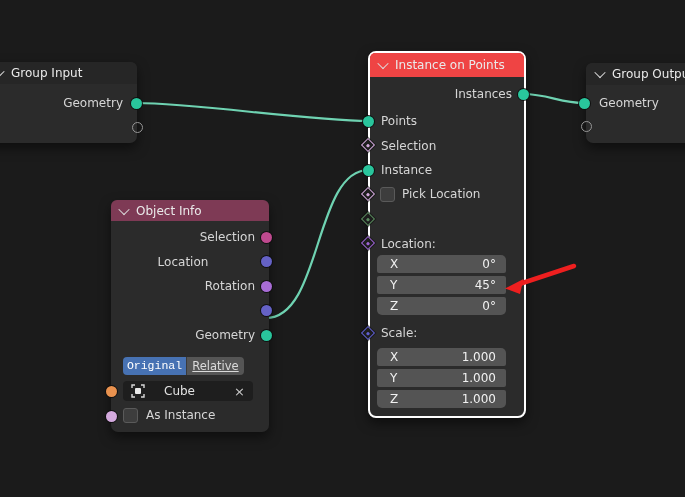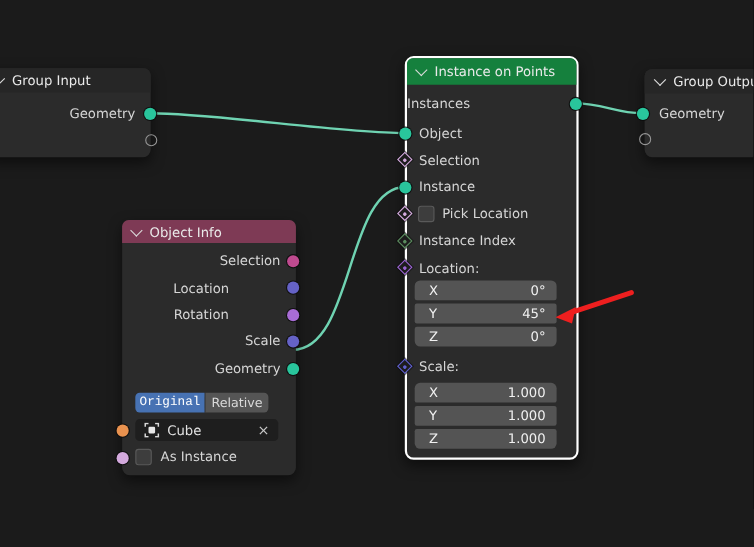--- a/index.html
+++ b/index.html
@@ -16,21 +16,21 @@
     position:absolute;background:#2b2b2b;border-radius:7px;z-index:2;
     box-shadow:0 5px 12px rgba(0,0,0,.5);
   }
   .node.selected{border:2px solid #fff;border-radius:8px;box-sizing:border-box;}
   .header{
     position:absolute;left:0;right:0;top:0;display:flex;align-items:center;
     padding:0 0 0 9px;border-radius:6px 6px 0 0;color:#eaeaea;white-space:nowrap;overflow:hidden;
   }
   .header.gray{background:#262626;}
   .header.objectinfo{background:#7e3a55;}
-  .header.instpoints{background:#15803d;}
+  .header.instpoints{background:#ef4444;}
   .chev{
     width:7px;height:7px;border-left:1.7px solid #dcdcdc;border-bottom:1.7px solid #dcdcdc;
     transform:rotate(-45deg) translate(1px,-1px);flex:none;margin-right:8px;
   }
   .lbl{position:absolute;height:16px;line-height:16px;white-space:nowrap;}
   .sock{
     position:absolute;width:11px;height:11px;border-radius:50%;
     box-shadow:0 0 0 1px rgba(12,12,12,.85);z-index:3;
   }
   .dia{
@@ -51,24 +51,24 @@
     display:flex;justify-content:space-between;padding:0 10px 0 13px;
     color:#f1f1f1;border-radius:2px;box-sizing:border-box;
   }
   .vfield.top{border-radius:5px 5px 2px 2px;}
   .vfield.bot{border-radius:2px 2px 5px 5px;}
   .btn{
     position:absolute;height:18px;line-height:18px;text-align:center;
     font-size:11.5px;box-sizing:border-box;
   }
   .btn.active{background:#4772b3;color:#fff;border-radius:4px 0 0 4px;font-family:Liberation Mono, monospace;}
-  .btn.inactive{background:#555;color:#dadada;border-radius:0 4px 4px 0;border-left:1px solid #3a3a3a;}
+  .btn.inactive{background:#555;color:#dadada;border-radius:0 4px 4px 0;border-left:1px solid #3a3a3a;text-decoration:underline;}
   .objfield{
     position:absolute;height:20px;background:#1e1e1e;border-radius:4px;
-    display:flex;align-items:center;gap:7px;padding:0 8px;box-sizing:border-box;
+    display:flex;align-items:center;gap:19px;padding:0 8px;box-sizing:border-box;
     color:#e2e2e2;
   }
   .objfield .x{margin-left:auto;color:#c9c9c9;font-size:13px;line-height:1;}
   .checkbox{
     position:absolute;width:15px;height:15px;background:#3d3d3d;
     border:1px solid #5a5a5a;border-radius:3px;box-sizing:border-box;
   }
 </style>
 </head>
 <body>
@@ -93,23 +93,22 @@
 
   <div class="node" style="left:111px;top:200px;width:158px;height:232px">
     <div class="header objectinfo" style="height:21px">
       <span class="chev"></span>
       <span>Object Info</span>
     </div>
     <div class="lbl" style="left:0;right:14px;top:29px;text-align:right">Selection</div>
     <span class="sock" style="left:149.5px;top:31.5px;background:#bf4a8f"></span>
     <div class="lbl" style="left:0;right:14px;top:54px;text-align:center">Location</div>
     <span class="sock" style="left:149.5px;top:56px;background:#6562c6"></span>
-    <div class="lbl" style="left:0;right:14px;top:78px;text-align:center">Rotation</div>
+    <div class="lbl" style="left:0;right:14px;top:78px;text-align:right">Rotation</div>
     <span class="sock" style="left:149.5px;top:80.5px;background:#a86cd5"></span>
-    <div class="lbl" style="left:0;right:14px;top:102px;text-align:right">Scale</div>
     <span class="sock" style="left:149.5px;top:105px;background:#6562c6"></span>
     <div class="lbl" style="left:0;right:14px;top:127px;text-align:right">Geometry</div>
     <span class="sock" style="left:149.5px;top:129.5px;background:#29c59c"></span>
 
     <div class="btn active" style="left:12px;top:157px;width:63px">Original</div>
     <div class="btn inactive" style="left:75px;top:157px;width:58px">Relative</div>
 
     <div class="objfield" style="left:12px;top:181px;width:130px">
       <svg width="14" height="14">
         <path d="M1 4 V1 H4 M10 1 H13 V4 M13 10 V13 H10 M4 13 H1 V10" stroke="#d8d8d8" stroke-width="1.4" fill="none"></path>
@@ -124,37 +123,36 @@
     <div class="lbl" style="left:35px;top:208px;line-height:15px">As Instance</div>
     <span class="sock" style="left:-5.5px;top:210.5px;background:#d3a9dd"></span>
   </div>
 
   <div class="node selected" style="left:368px;top:51px;width:158px;height:367px">
     <div class="header instpoints" style="height:24px;border-radius:5px 5px 0 0">
       <span class="chev"></span>
       <span>Instance on Points</span>
     </div>
 
-    <div class="lbl" style="left:0;right:12px;top:33px;">Instances</div>
+    <div class="lbl" style="left:0;right:12px;top:33px;text-align:right">Instances</div>
     <span class="sock" style="left:147.5px;top:35.5px;background:#29c59c"></span>
 
-    <div class="lbl" style="left:11px;top:60px">Object</div>
+    <div class="lbl" style="left:11px;top:60px">Points</div>
     <span class="sock" style="left:-7px;top:62.5px;background:#29c59c"></span>
 
     <div class="lbl" style="left:11px;top:84.5px">Selection</div>
     <span class="dia" style="left:-7px;top:87px;color:#d3a9dd"></span>
 
     <div class="lbl" style="left:11px;top:109px">Instance</div>
     <span class="sock" style="left:-7px;top:111.5px;background:#29c59c"></span>
 
     <span class="dia" style="left:-7px;top:136px;color:#d3a9dd"></span>
     <span class="checkbox" style="left:10px;top:134px"></span>
     <div class="lbl" style="left:32px;top:134px;line-height:15px">Pick Location</div>
 
-    <div class="lbl" style="left:11px;top:158px">Instance Index</div>
     <span class="dia" style="left:-7px;top:160.5px;color:#5a8b5e"></span>
 
     <div class="lbl" style="left:11px;top:182.5px">Location:</div>
     <span class="dia" style="left:-7px;top:185px;color:#9c63d4"></span>
 
     <div class="vfield top" style="left:7px;top:202px;width:129px">
       <span>X</span>
       <span>0°</span>
     </div>
     <div class="vfield" style="left:7px;top:223px;width:129px">

